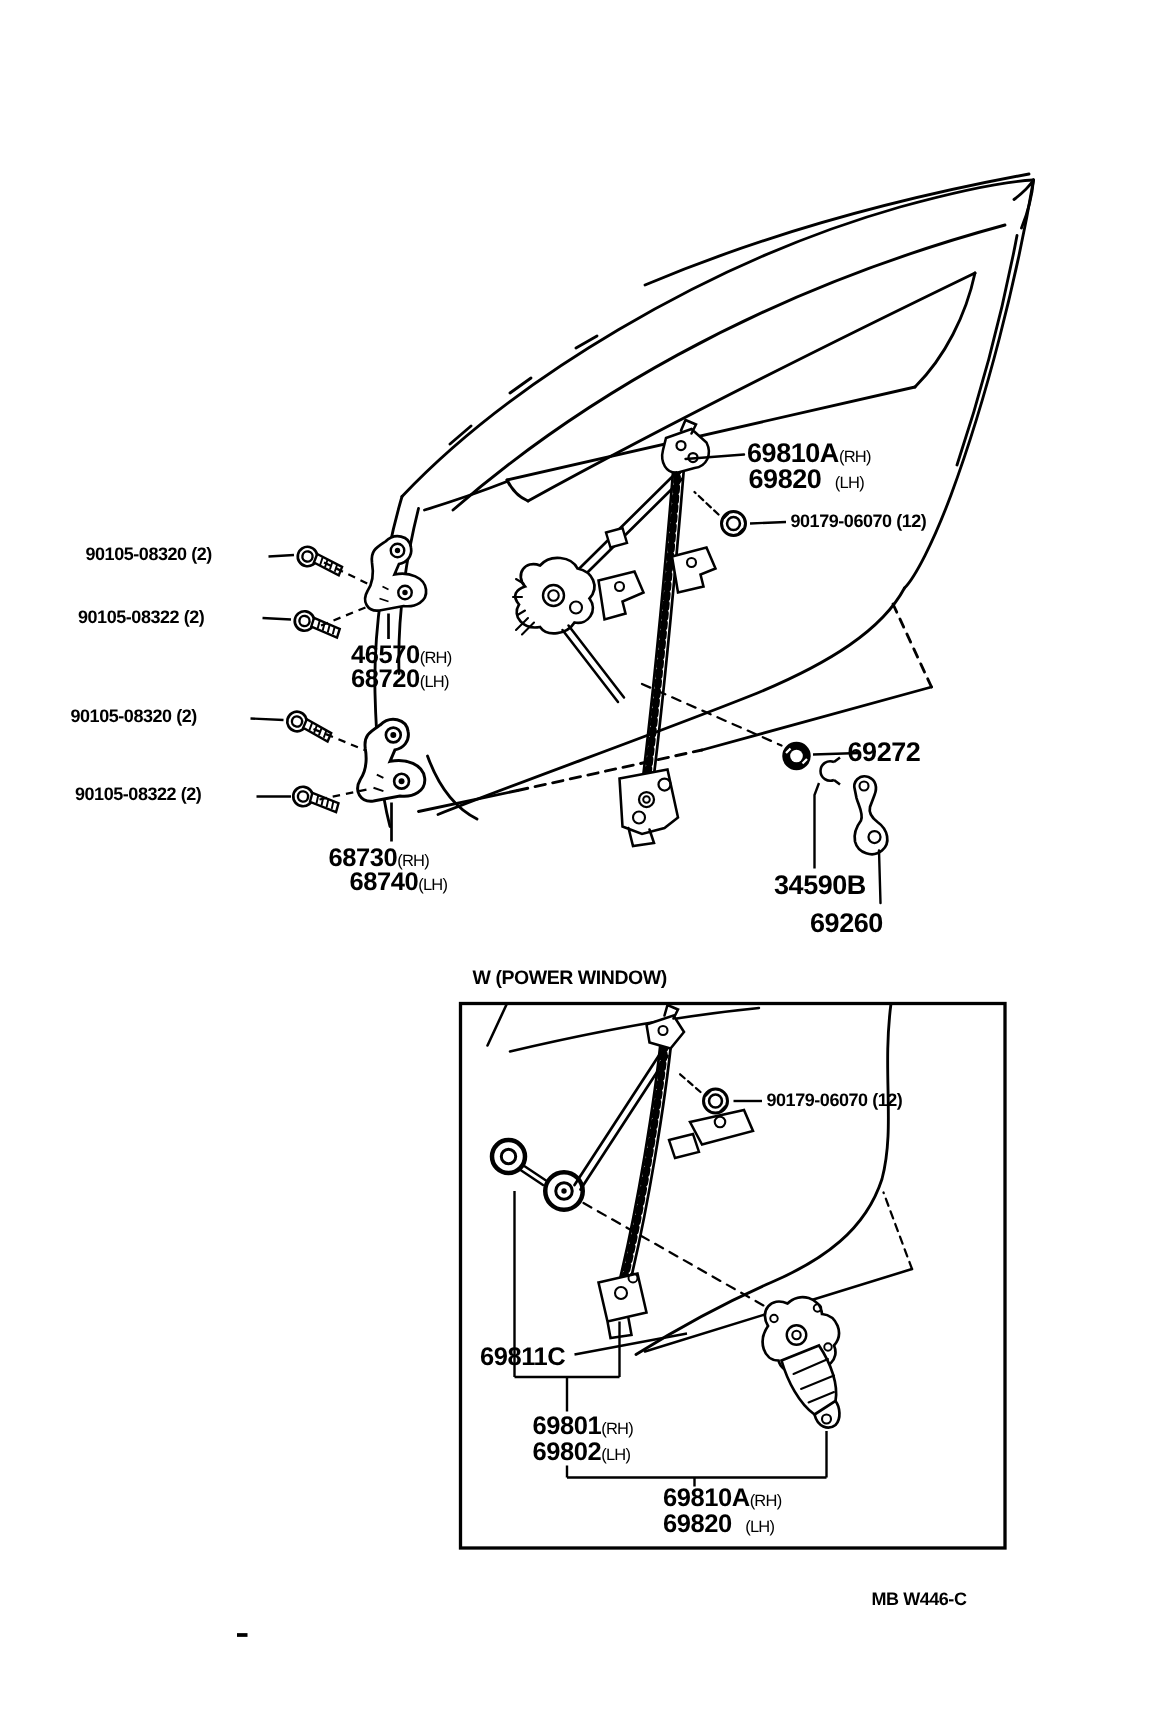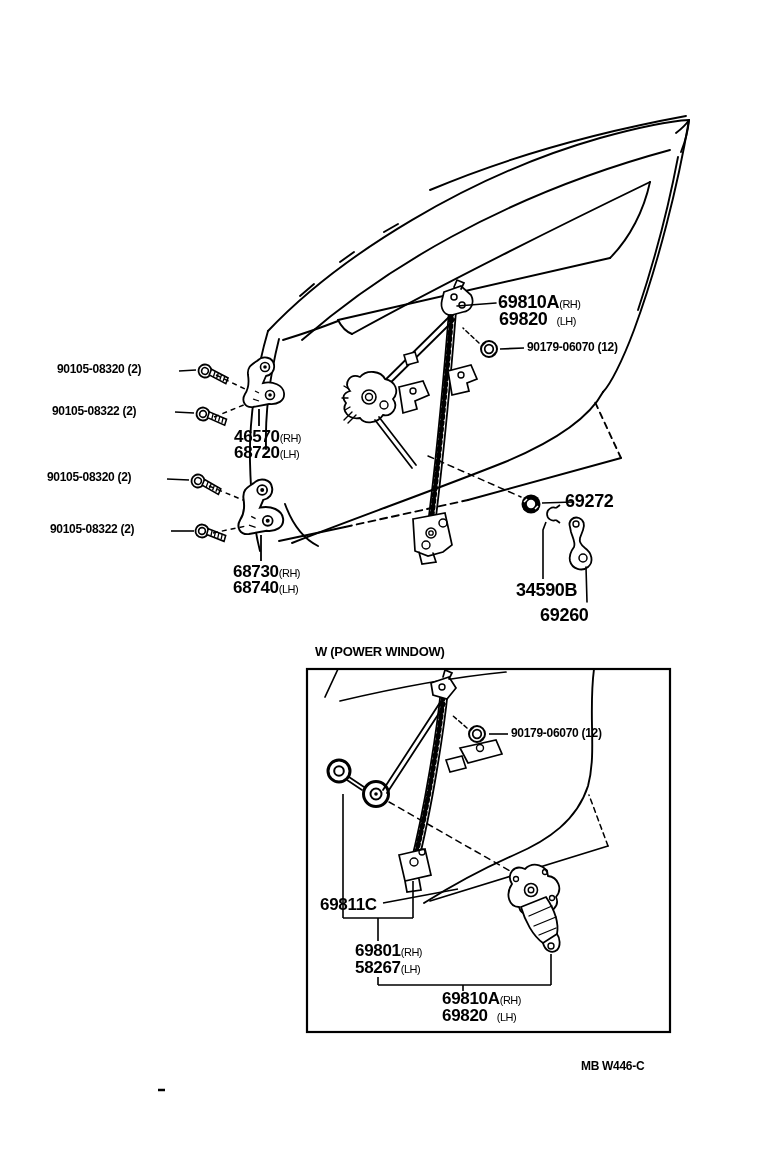--- a/index.html
+++ b/index.html
@@ -204,39 +204,39 @@
 
 <div class="lbl s15" style="left:57px;top:363px"><span>90105-08320 (2)</span></div>
 <div class="lbl s15" style="left:52px;top:405px"><span>90105-08322 (2)</span></div>
 
 <div class="lbl s17" style="left:234px;top:428px"><span>46570</span><span class="suf">(RH)</span></div>
 <div class="lbl s17" style="left:234px;top:444px"><span>68720</span><span class="suf">(LH)</span></div>
 
 <div class="lbl s15" style="left:47px;top:471px"><span>90105-08320 (2)</span></div>
 <div class="lbl s15" style="left:50px;top:523px"><span>90105-08322 (2)</span></div>
 
-<div class="lbl s17" style="left:233px;top:563px"><span>68730</span><span class="suf">(RH)</span></div>
+<div class="lbl s17" style="left:219px;top:563px"><span>68730</span><span class="suf">(RH)</span></div>
 <div class="lbl s17" style="left:233px;top:579px"><span>68740</span><span class="suf">(LH)</span></div>
 
 <div class="lbl s18" style="left:498px;top:293px"><span>69810A</span><span class="suf">(RH)</span></div>
 <div class="lbl s18" style="left:499px;top:310px"><span>69820</span><span class="suf gap">(LH)</span></div>
 
 <div class="lbl s15" style="left:527px;top:341px"><span>90179-06070 (12)</span></div>
 
 <div class="lbl s18" style="left:565px;top:492px"><span>69272</span></div>
 <div class="lbl s18" style="left:516px;top:581px"><span>34590B</span></div>
 <div class="lbl s18" style="left:540px;top:606px"><span>69260</span></div>
 
 <div class="lbl s16" style="left:315px;top:645px"><span>W (POWER WINDOW)</span></div>
 
 <div class="lbl s15" style="left:511px;top:727px"><span>90179-06070 (12)</span></div>
 
 <div class="lbl s17" style="left:320px;top:896px"><span>69811C</span></div>
 
 <div class="lbl s17" style="left:355px;top:942px"><span>69801</span><span class="suf">(RH)</span></div>
-<div class="lbl s17" style="left:355px;top:959px"><span>58267</span><span class="suf">(LH)</span></div>
+<div class="lbl s17" style="left:355px;top:959px"><span>69802</span><span class="suf">(LH)</span></div>
 
 <div class="lbl s17" style="left:442px;top:990px"><span>69810A</span><span class="suf">(RH)</span></div>
 <div class="lbl s17" style="left:442px;top:1007px"><span>69820</span><span class="suf gap">(LH)</span></div>
 
 <div class="lbl s15" style="left:581px;top:1060px"><span>MB W446-C</span></div>
 
 </div>
 
 </body></html>

